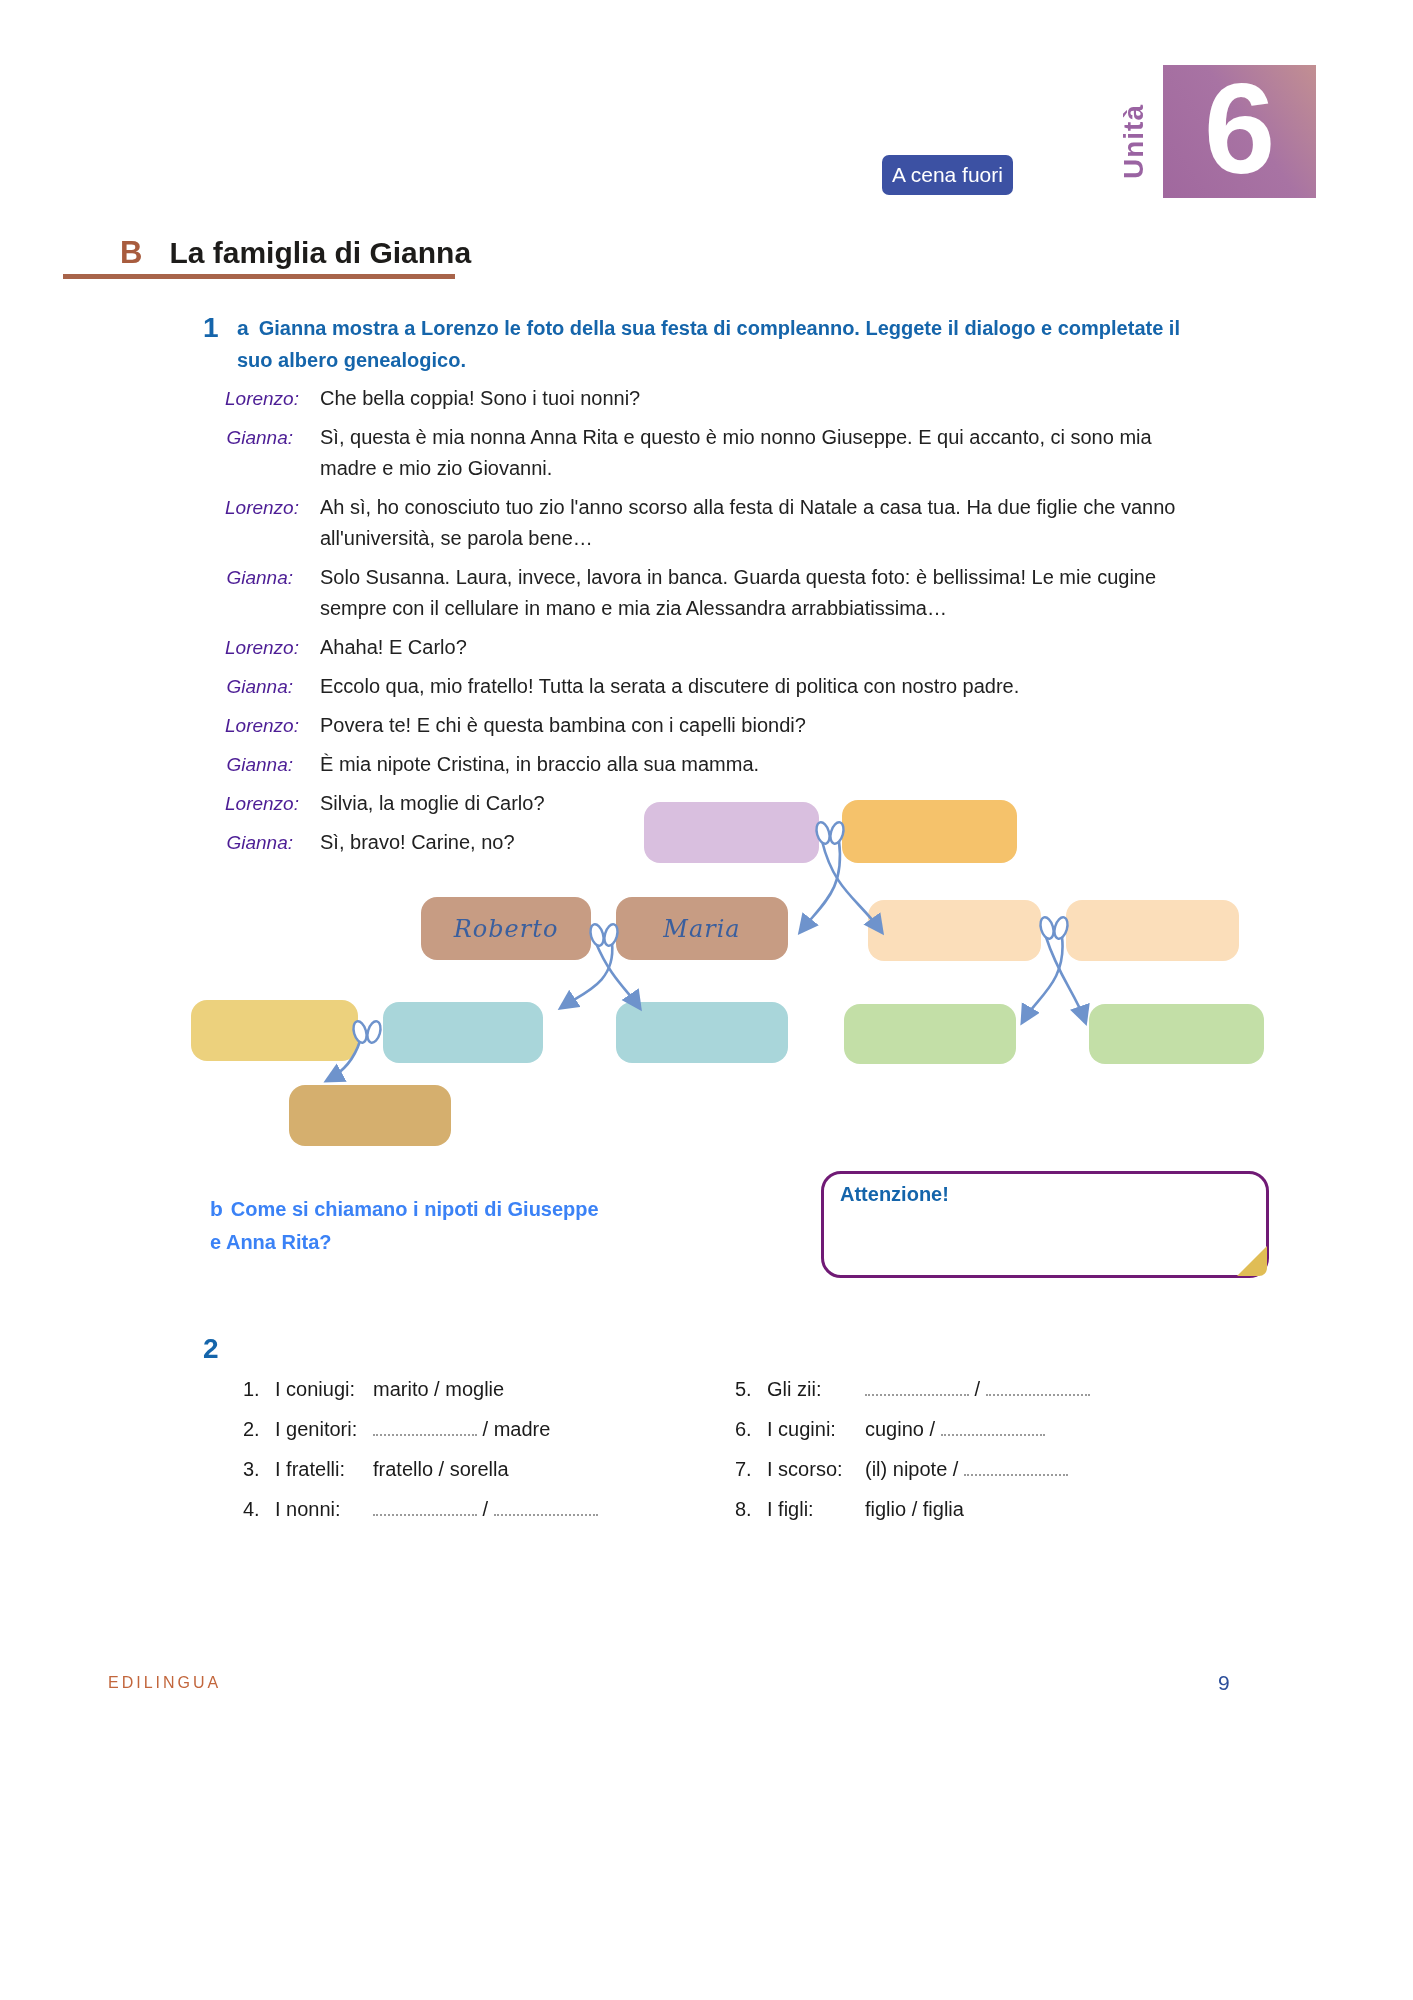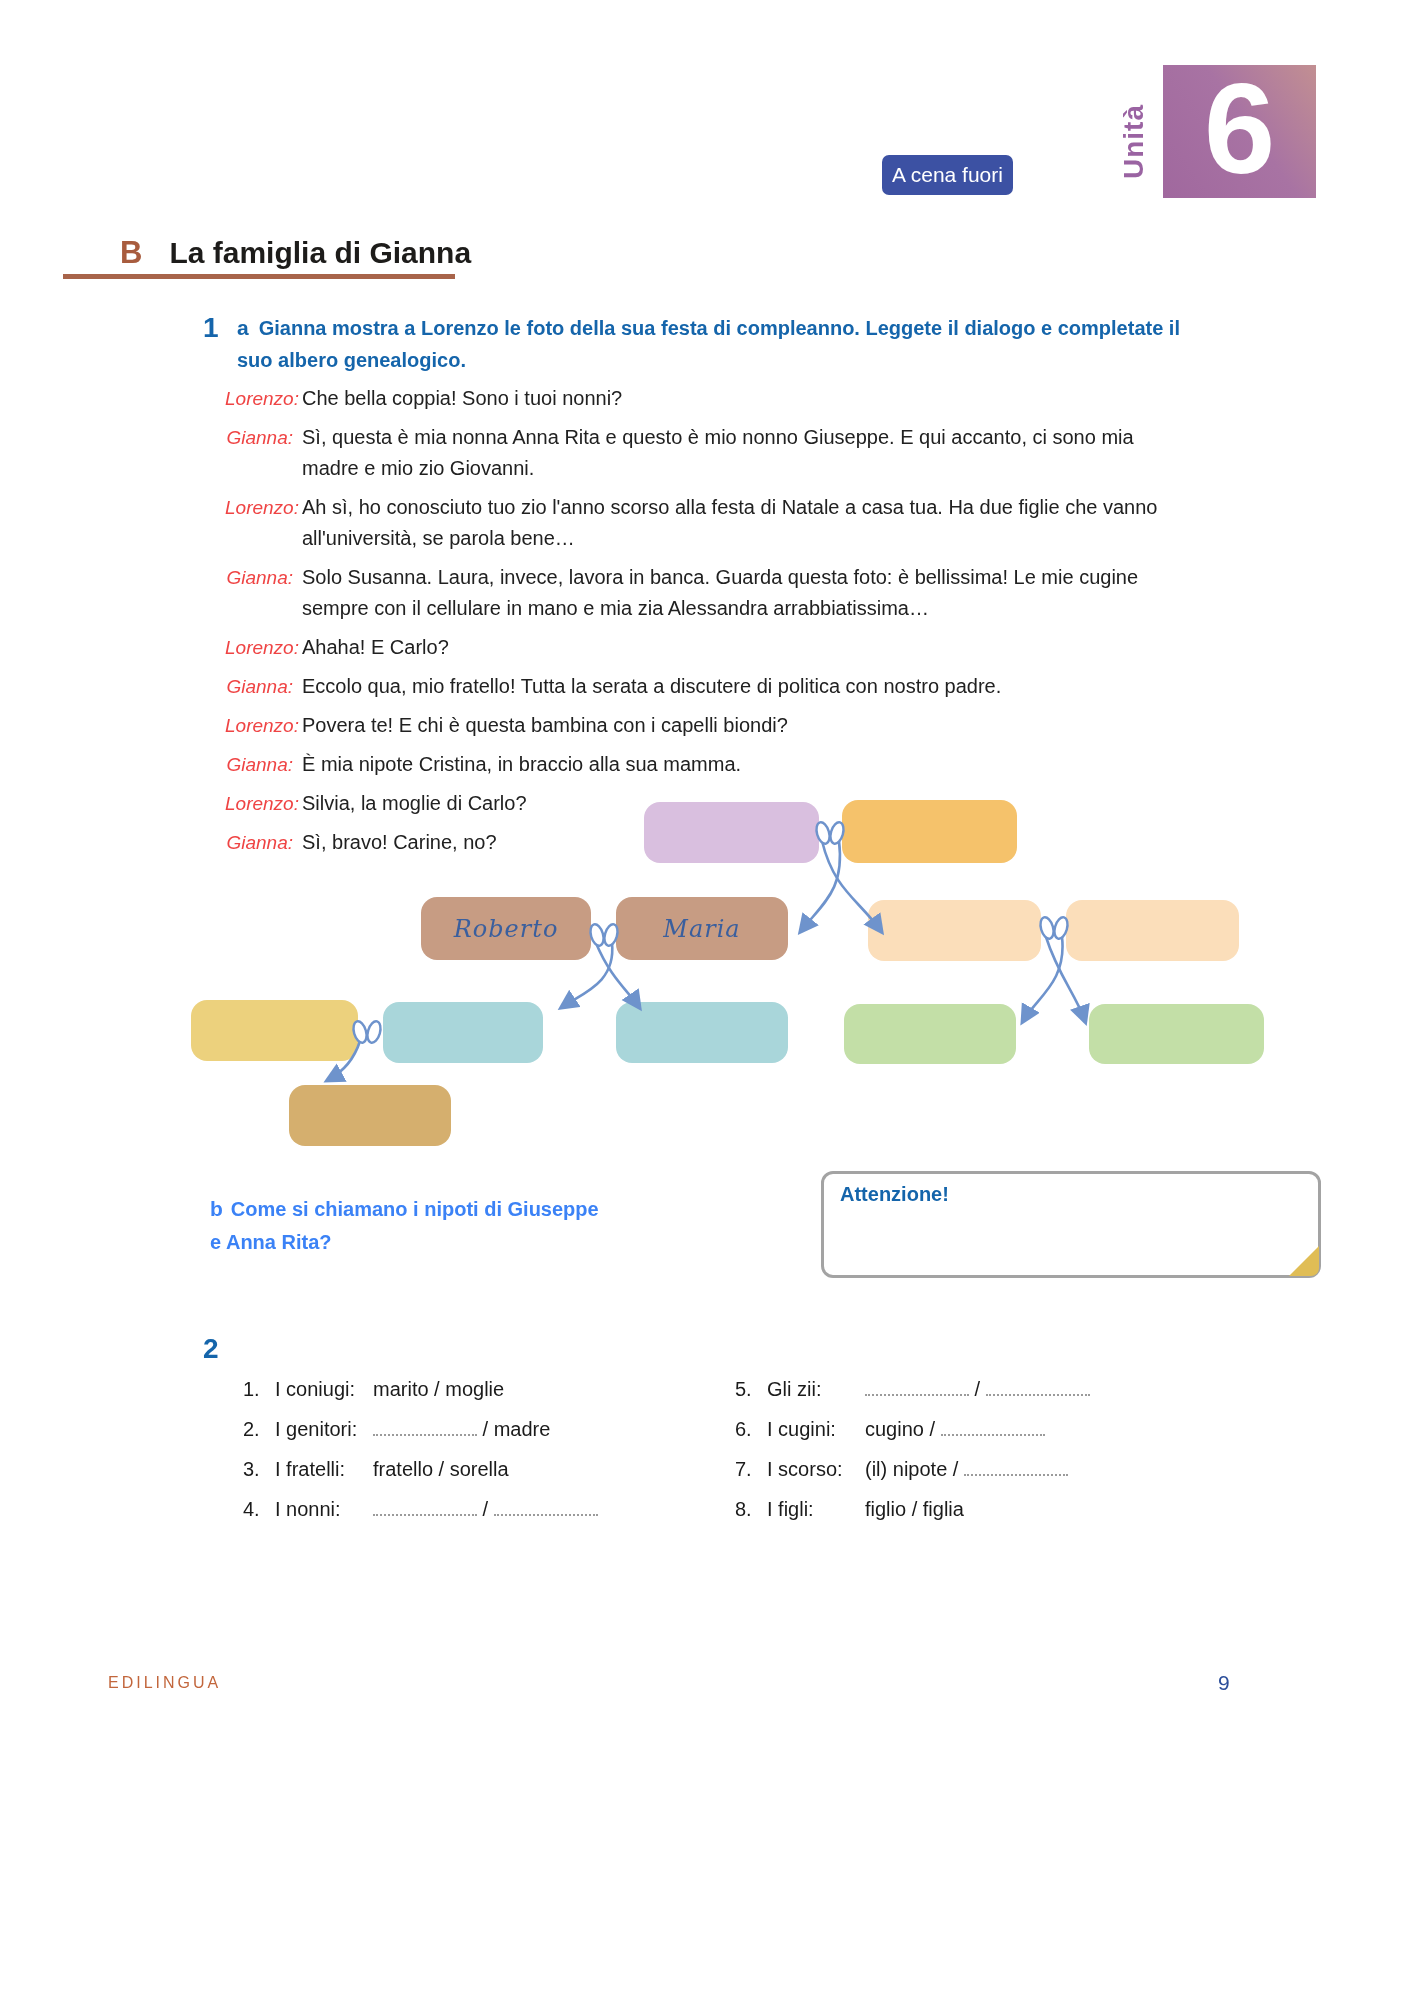--- a/index.html
+++ b/index.html
@@ -28,40 +28,40 @@
   .ex-head{position:absolute;display:flex;color:#1565ab;}
   .ex-num{font-size:28px;font-weight:bold;width:34px;flex:none;line-height:32px;}
   .ex-part{font-weight:bold;font-size:21px;margin-right:10px;}
   .ex-instr{font-weight:bold;font-size:20px;line-height:32px;}
   #ex1-head{left:203px;top:312px;width:995px;}
   #ex2-head{left:203px;top:1333px;width:1050px;}
 
   
   #dialog{position:absolute;left:225px;top:383px;width:965px;}
   .turn{display:flex;margin-bottom:8px;}
-  .speaker{flex:none;width:68px;text-align:right;margin-right:9px;
-    font-style:italic;color:#ef4444;font-size:19px;line-height:31px;}
+  .speaker{flex:none;width:68px;text-align:right;margin-right:27px;
+    font-style:italic;color:#4c1d95;font-size:19px;line-height:31px;}
   .line{flex:1;color:#212121;font-size:20px;line-height:31px;}
 
   
   #tree{position:absolute;left:0;top:795px;width:1413px;height:370px;margin-left:36px;}
   .tree-box{position:absolute;border-radius:16px;}
   .tree-label{width:100%;height:100%;display:flex;align-items:center;justify-content:center;
     font-style:italic;font-size:24px;color:#3a5f9e;letter-spacing:1px;
     font-family:"DejaVu Serif", serif;}
   #tree svg{position:absolute;left:0;top:0;pointer-events:none;}
 
   
   #ex1b{position:absolute;left:210px;top:1192px;width:392px;color:#3b82f6;
     font-weight:bold;font-size:20px;line-height:33px;}
   #ex1b .ex-part{margin-right:8px;}
 
   
-  #attention{position:absolute;left:821px;top:1171px;width:500px;height:107px;
-    box-sizing:border-box;border:3px solid #a3a3a3;border-radius:12px;
+  #attention{position:absolute;left:821px;top:1171px;width:448px;height:107px;
+    box-sizing:border-box;border:3px solid #701a75;border-radius:20px;
     padding:9px 16px 0 16px;background:#fff;}
   #attention .fold{position:absolute;right:-1px;bottom:-1px;width:0;height:0;
     border-left:30px solid transparent;border-bottom:30px solid #e0bd55;
     border-bottom-right-radius:8px;}
   .attention-title{color:#1565ab;font-weight:bold;font-size:20px;margin-bottom:5px;}
   .attention-text{font-size:19px;line-height:26px;color:#1c1c1c;}
   .attention-text .hl{font-weight:bold;font-style:italic;}
 
   
   #ex2-items{position:absolute;left:243px;top:1378px;width:1010px;}

